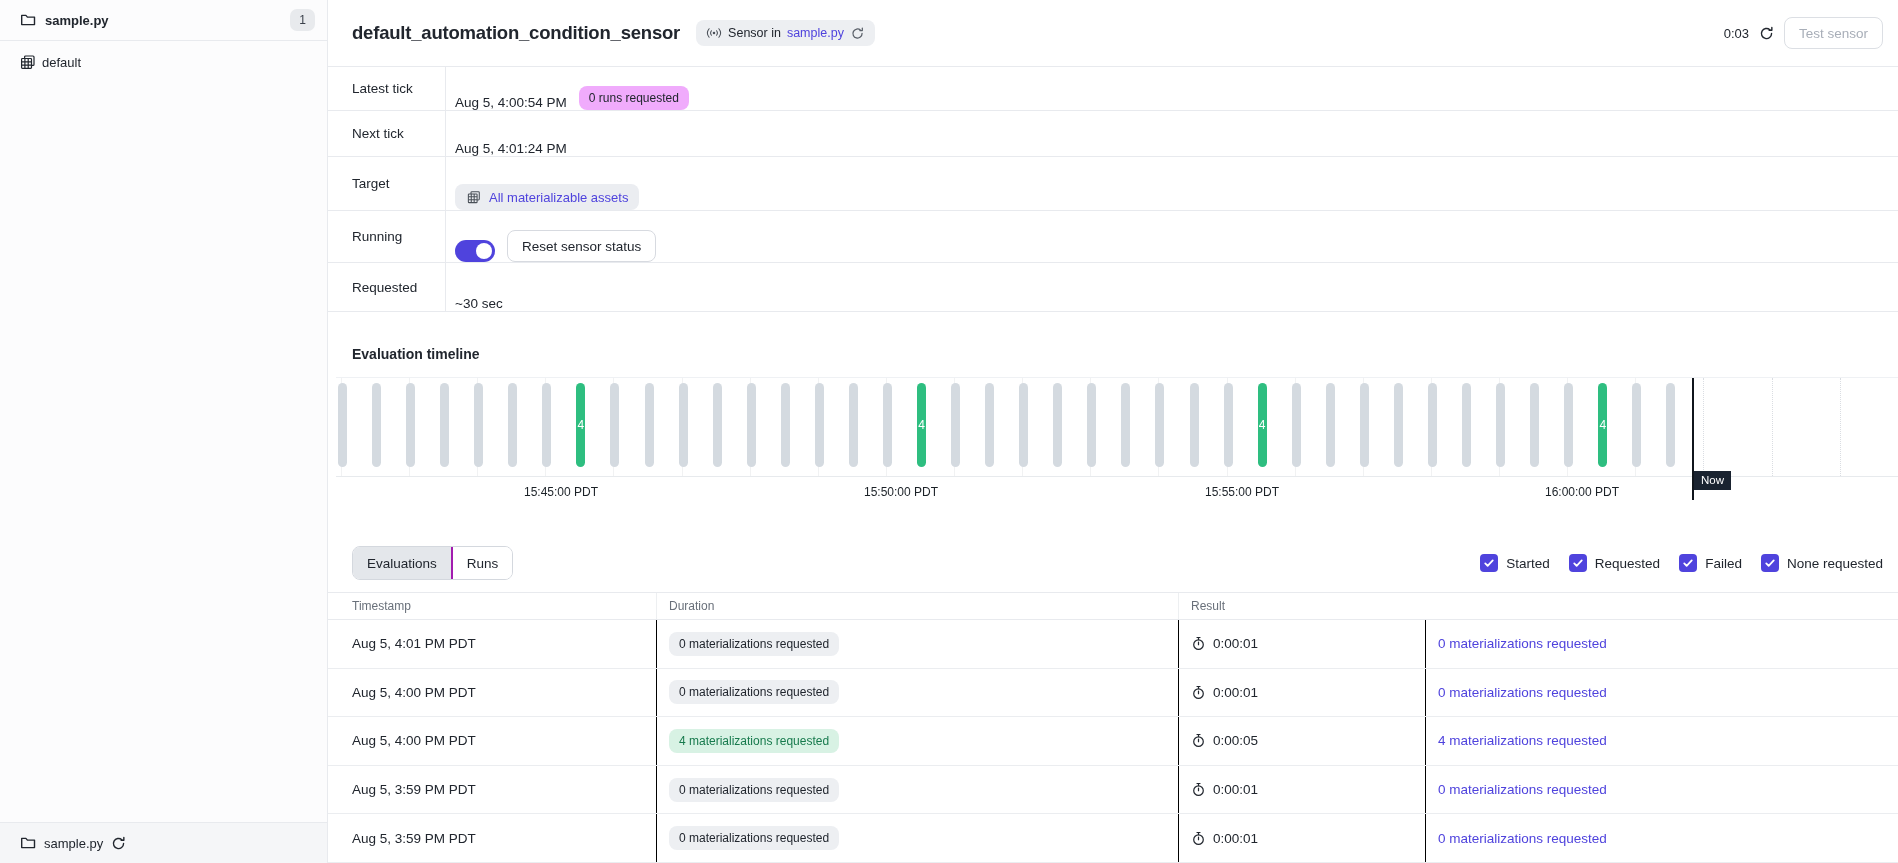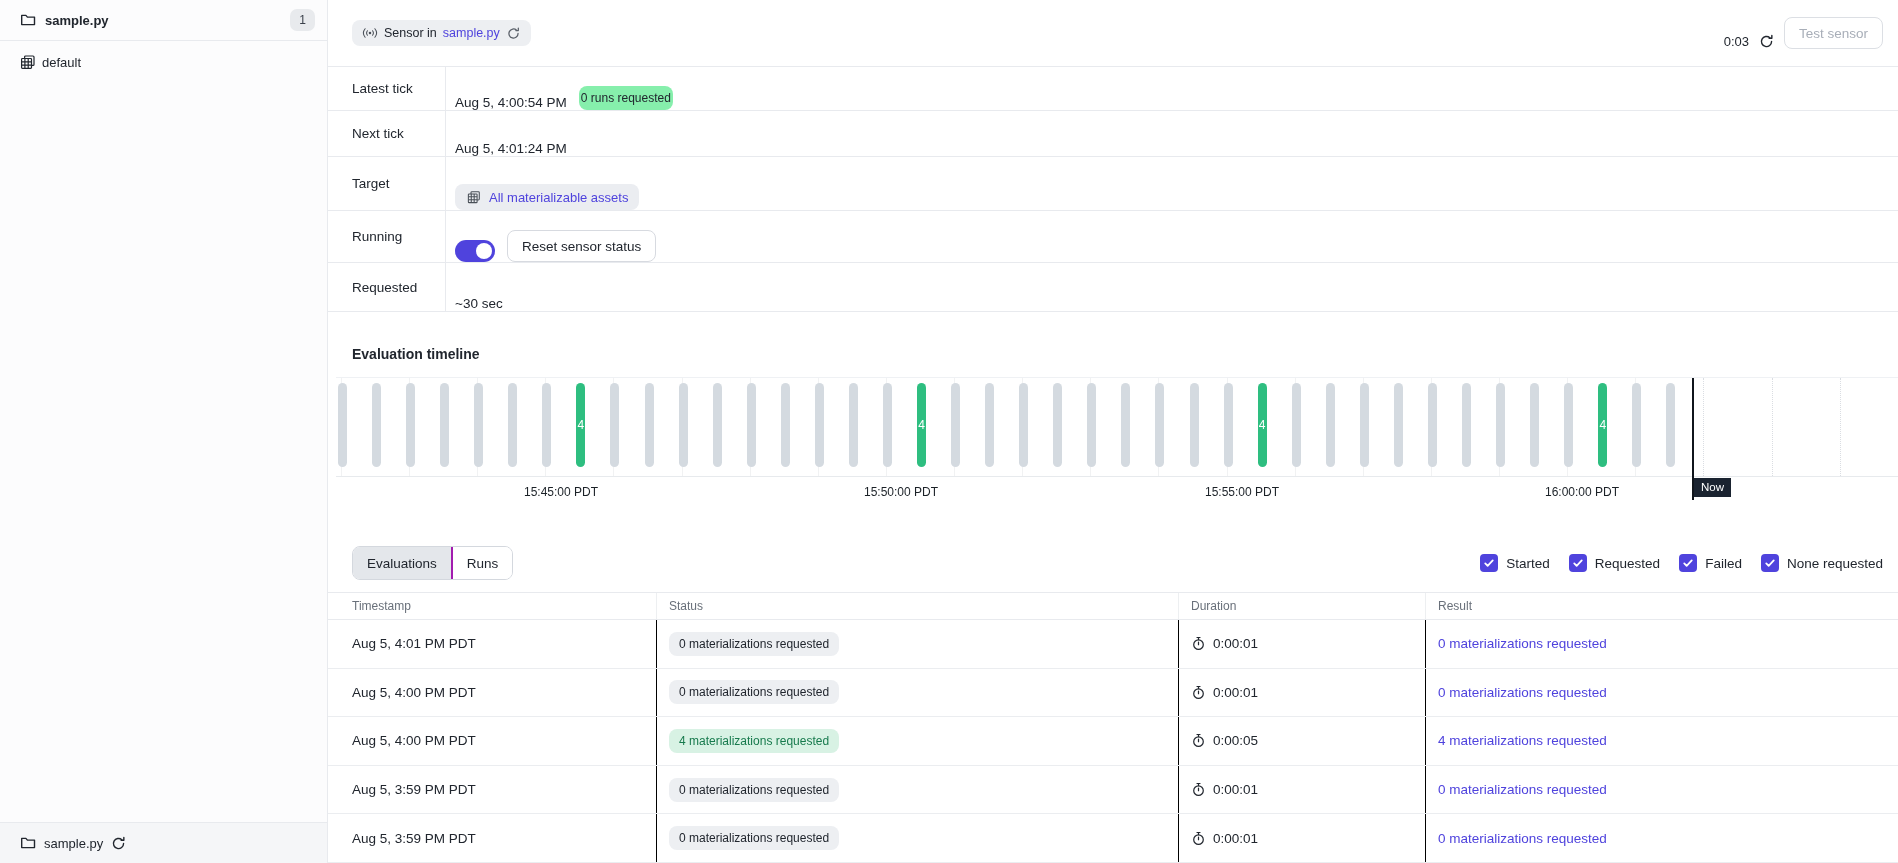--- a/index.html
+++ b/index.html
@@ -21,44 +21,44 @@
   .sidebar-item{display:flex;align-items:center;gap:6px;padding:9px 20px;font-size:13px;margin-top:4px;cursor:pointer;}
   .sidebar-footer{margin-top:auto;height:41px;border-top:1px solid var(--border);background:#F5F6F8;display:flex;align-items:center;gap:8px;padding:0 20px;font-size:13px;}
   .icon{display:inline-flex;align-items:center;justify-content:center;flex:none;}
 
   
   main{flex:1;position:relative;min-width:0;}
   .topbar{height:67px;border-bottom:1px solid var(--border);display:flex;align-items:center;gap:16px;padding:0 15px 0 24px;}
   .page-title{font-size:18.5px;font-weight:700;letter-spacing:-0.2px;white-space:nowrap;}
   .pill{background:#EDEFF2;border-radius:8px;height:26px;display:inline-flex;align-items:center;gap:6px;padding:0 10px;font-size:12.5px;white-space:nowrap;}
   .link{color:var(--accent);text-decoration:none;cursor:pointer;}
-  .topbar-right{margin-left:auto;display:flex;align-items:flex-end;gap:10px;}
+  .topbar-right{margin-left:auto;display:flex;align-items:center;gap:10px;}
   .countdown{font-size:13px;}
   .icon-btn{background:none;border:none;padding:0;cursor:pointer;color:#21262E;display:inline-flex;}
   .btn-disabled{height:32px;padding:0 14px;border:1px solid #DCDFE4;border-radius:8px;background:#fff;color:#A8AEB8;font-size:13.5px;display:inline-flex;align-items:center;font-family:inherit;}
   .btn{height:32px;padding:0 14px;border:1px solid #D7DAE0;border-radius:8px;background:#fff;color:var(--dark);font-size:13.5px;display:inline-flex;align-items:center;cursor:pointer;font-family:inherit;}
 
   
   .details-row{display:flex;border-bottom:1px solid var(--border);align-items:stretch;}
   .details-label{width:118px;min-width:118px;border-right:1px solid var(--border);display:flex;align-items:center;padding-left:24px;}
   .details-value{padding-left:9px;display:flex;align-items:flex-end;gap:12px;}
-  .chip{background:#86efac;border-radius:8px;height:24px;display:inline-flex;align-items:center;padding:0 2px;font-size:12px;white-space:nowrap;}
+  .chip{background:#f0abfc;border-radius:8px;height:24px;display:inline-flex;align-items:center;padding:0 10px;font-size:12px;white-space:nowrap;}
   .target-chip{background:#EBEDF1;border-radius:8px;height:26px;display:inline-flex;align-items:center;gap:7px;padding:0 11px;font-size:13px;color:var(--accent);cursor:pointer;}
   .toggle{width:40px;height:22px;border-radius:11px;background:var(--accent);position:relative;cursor:pointer;flex:none;}
   .toggle .knob{position:absolute;top:3px;right:3px;width:16px;height:16px;border-radius:50%;background:#fff;}
 
   
   .timeline-title{margin:34px 0 0 24px;font-size:14px;font-weight:700;}
   .chart{position:relative;margin-left:8px;margin-top:15px;height:100px;border-top:1px solid #EFF1F4;border-bottom:1px solid #E7EAED;}
   .gridline{position:absolute;top:0;bottom:0;width:0;border-left:1px solid rgba(25,35,45,0.06);}
   .gridline.future{border-left-style:dotted;border-left-color:#DADDE2;}
   .tick-bar{position:absolute;top:5px;height:84px;width:9px;border-radius:4.5px;background:var(--bar);cursor:pointer;}
   .tick-bar.requested{background:var(--success);color:#fff;font-size:12px;display:flex;align-items:center;justify-content:center;}
   .now-line{position:absolute;top:0;height:122px;width:2px;background:#10151C;z-index:3;}
-  .now-tip{position:absolute;top:100px;background:#1A2330;color:#fff;font-size:11.5px;padding:3px 7px 4px;z-index:3;white-space:nowrap;}
+  .now-tip{position:absolute;top:93px;background:#1A2330;color:#fff;font-size:11.5px;padding:3px 7px 4px;z-index:3;white-space:nowrap;}
   .axis-labels{position:relative;margin-left:8px;height:26px;}
   .axis-label{position:absolute;top:8px;transform:translateX(-50%);font-size:12px;color:#1B2127;white-space:nowrap;}
 
   
   .toolbar{display:flex;align-items:center;margin:43px 15px 0 24px;}
   .tabs{display:inline-flex;border:1px solid #D4D8DE;border-radius:8px;overflow:hidden;background:#fff;}
   .tab{height:32px;display:inline-flex;align-items:center;padding:0 14px;font-size:13.5px;background:#fff;cursor:pointer;border:none;font-family:inherit;color:var(--dark);}
   .tab.selected{background:#E4E7EB;border-right:2px solid #a21caf;}
   .filters{margin-left:auto;display:flex;align-items:center;gap:19px;}
   .filter{display:flex;align-items:center;gap:8px;font-size:13.5px;cursor:pointer;}
@@ -115,20 +115,21 @@
     <path d="M13.4 8A5.4 5.4 0 1 1 11.6 4"></path>
     <path d="M13.7 1.6v2.9h-2.9" stroke-linejoin="round"></path>
   </svg>
         </span>
     </div>
   </aside>
 
   <main>
 
     <div class="topbar">
+      <span class="page-title">default_automation_condition_sensor</span>
       <span class="pill">
         <span class="icon">
             <svg width="16" height="12" viewBox="0 0 20 14" fill="none" stroke="#4A5058" stroke-width="1.3" stroke-linecap="round">
     <circle cx="10" cy="7" r="1.6" fill="#4A5058" stroke="none"></circle>
     <path d="M6.8 4.2a4.6 4.6 0 0 0 0 5.6M3.9 1.7a8.3 8.3 0 0 0 0 10.6M13.2 4.2a4.6 4.6 0 0 1 0 5.6M16.1 1.7a8.3 8.3 0 0 1 0 10.6"></path>
   </svg>
           </span>
         <span>Sensor in</span>
         <span class="link">sample.py</span>
         <span class="icon icon-btn" style="color:#5A6069;transform:scale(.9)">
@@ -306,21 +307,20 @@
               </svg>
             </span>
             <span>None requested</span>
           </label>
         </div>
     </div>
 
     <section class="evaluations-table">
       <div class="thead" id="table-head">
           <div class="th">Timestamp</div>
-          <div class="th">Status</div>
           <div class="th">Duration</div>
           <div class="th">Result</div>
         </div>
       <div id="table-body">
           <div class="trow">
             <div class="td">Aug 5, 4:01 PM PDT</div>
             <div class="td">
               <span class="status-chip">0 materializations requested</span>
             </div>
             <div class="td">

